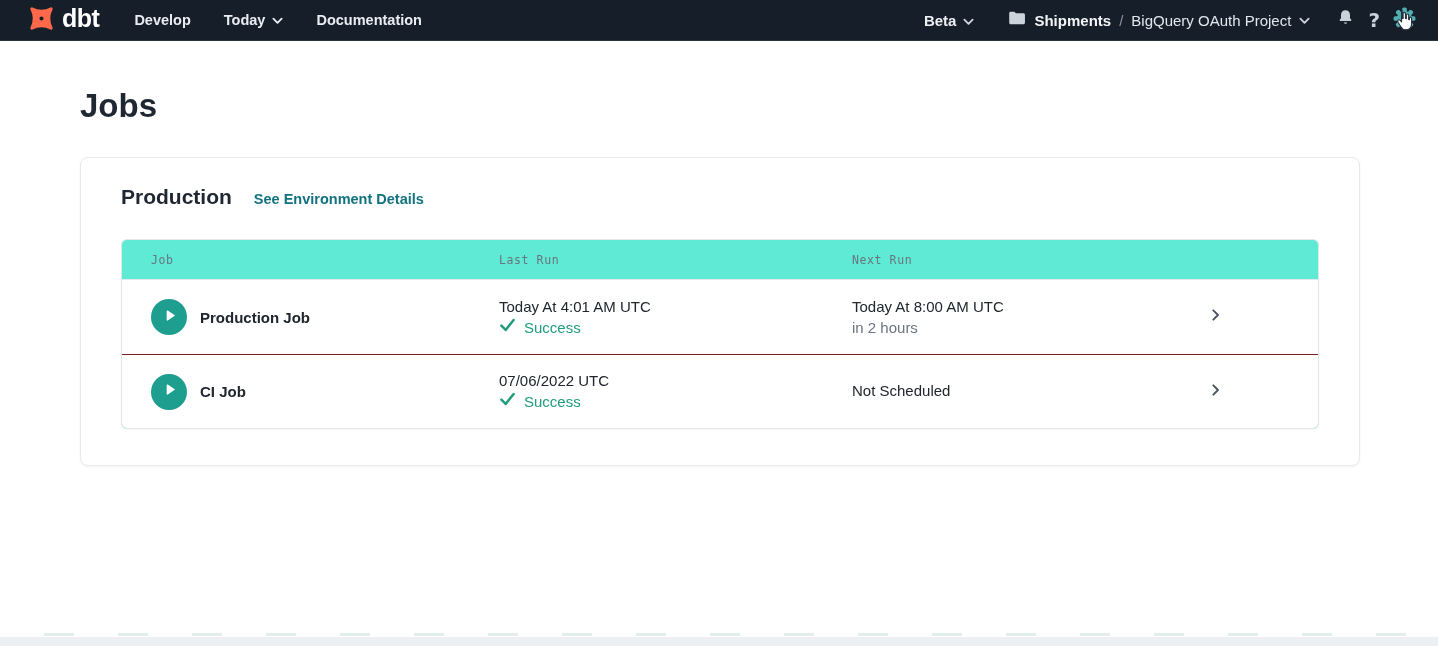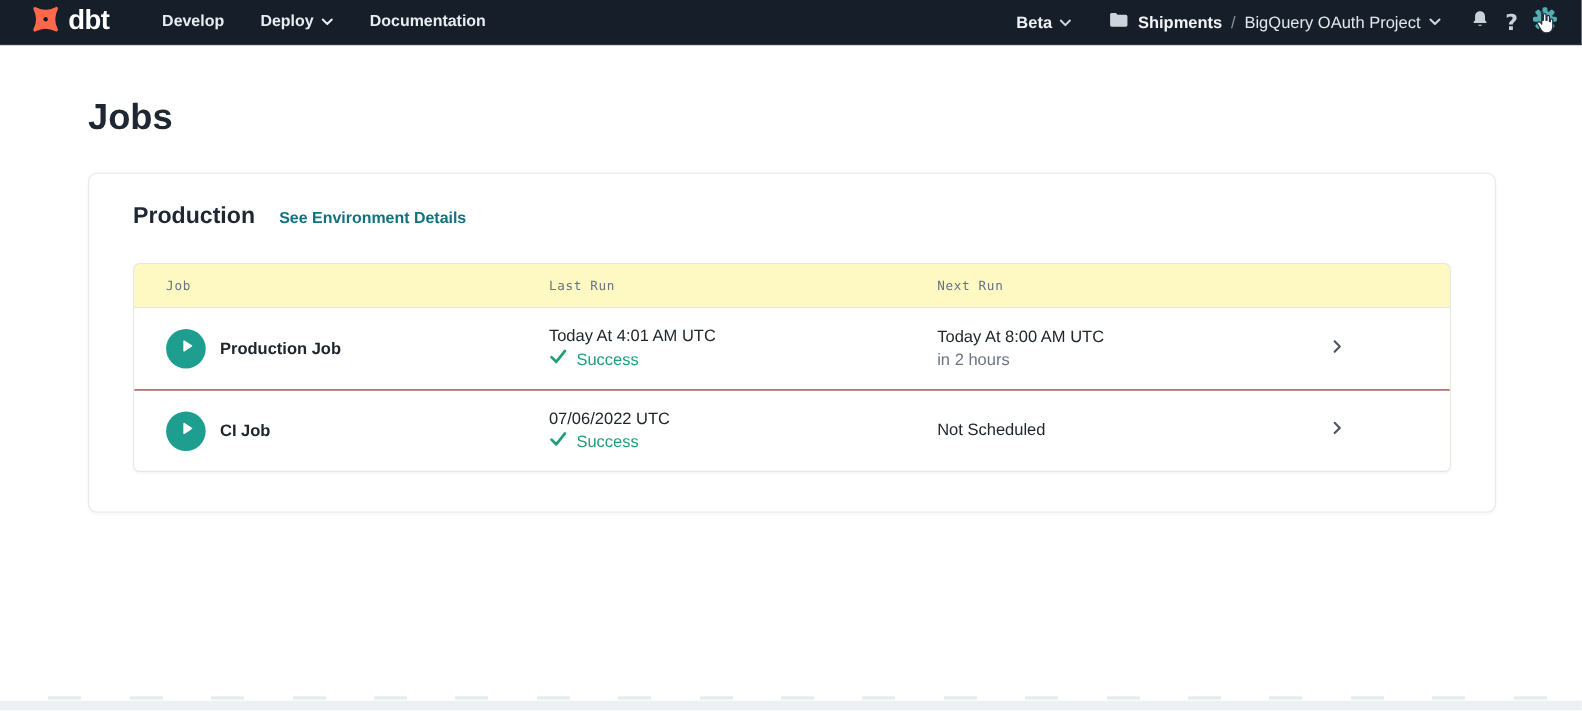--- a/index.html
+++ b/index.html
@@ -9,21 +9,21 @@
     background:#ffffff; font-family:"Liberation Sans", sans-serif;
   }
 
   
   .topnav {
     height:41px; background:#161e2a; border-bottom:1px solid #2b3542;
     display:flex; align-items:center; padding:0 22px 0 26px;
   }
   .logo { display:flex; align-items:center; gap:5px; cursor:pointer; }
   .logo-text { color:#ffffff; font-size:25px; font-weight:700; letter-spacing:-0.5px; line-height:1; padding-bottom:3px; }
-  .nav-links { display:flex; align-items:center; gap:33px; margin-left:48px; }
+  .nav-links { display:flex; align-items:center; gap:33px; margin-left:35px; }
   .nav-link { color:#e9edf1; font-size:14.5px; font-weight:600; display:flex; align-items:center; gap:7px; cursor:pointer; }
   .nav-right { margin-left:auto; display:flex; align-items:center; }
   .beta { display:flex; align-items:center; gap:7px; color:#eef1f4; font-size:15px; font-weight:600; margin-right:34px; cursor:pointer; }
   .project { display:flex; align-items:center; gap:8px; margin-right:26px; cursor:pointer; }
   .project .account { color:#f2f4f6; font-weight:700; font-size:15px; }
   .project .sep { color:#8a93a0; font-size:15px; }
   .project .name { color:#e2e7ec; font-size:15px;text-align:right; }
   .nav-icons { display:flex; align-items:center; gap:13px; }
   .nav-icon-btn { display:flex; align-items:center; justify-content:center; cursor:pointer; }
   .help-glyph { color:#c9d1da; font-size:20px; font-weight:800; line-height:1; font-family:"DejaVu Sans", sans-serif; }
@@ -43,21 +43,21 @@
     border:1px solid #e7e9ec; border-radius:8px;
     box-shadow:0 1px 3px rgba(20,30,40,0.05);
   }
   .card-header { display:flex; align-items:baseline; gap:22px; padding:27px 40px 0 40px; }
   .env-name { font-size:21px; font-weight:700; color:#1f2733; margin:0; }
   .env-link { color:#11727f; font-size:14.5px; font-weight:700; text-decoration:none; cursor:pointer; }
 
   
   .table {
     margin:30px 40px 36px 40px; border:1px solid #e4e7ea; border-radius:6px;
-    box-shadow:0 1px 2px rgba(20,30,40,0.04); overflow:hidden; background:#fef9c3;
+    box-shadow:0 1px 2px rgba(20,30,40,0.04); overflow:hidden; background:#5eead4;
   }
   .t-head {
     display:grid; grid-template-columns:377px 353px 355px 1fr;
     height:40px; align-items:center; border-bottom:1px solid #e4e7ea;
   }
   .th {
     font-family:"DejaVu Sans Mono", monospace; font-size:11.5px; font-weight:500;
     color:#697482; letter-spacing:0.6px;
   }
   .th.first { padding-left:29px; }
@@ -102,21 +102,21 @@
       </svg>
     </span>
     <span class="logo-text">dbt</span>
   </div>
 
   <div class="nav-links">
     <span class="nav-link">
       <span>Develop</span>
     </span>
     <span class="nav-link">
-      <span>Deploy</span>
+      <span>Today</span>
       <span>
         <svg width="11" height="8" viewBox="0 0 24 16">
             <path d="M3 3 L12 12 L21 3" fill="none" stroke="#e9edf1" stroke-width="4" stroke-linecap="round" stroke-linejoin="round"></path>
           </svg>
       </span>
     </span>
     <span class="nav-link">
       <span>Documentation</span>
     </span>
   </div>

